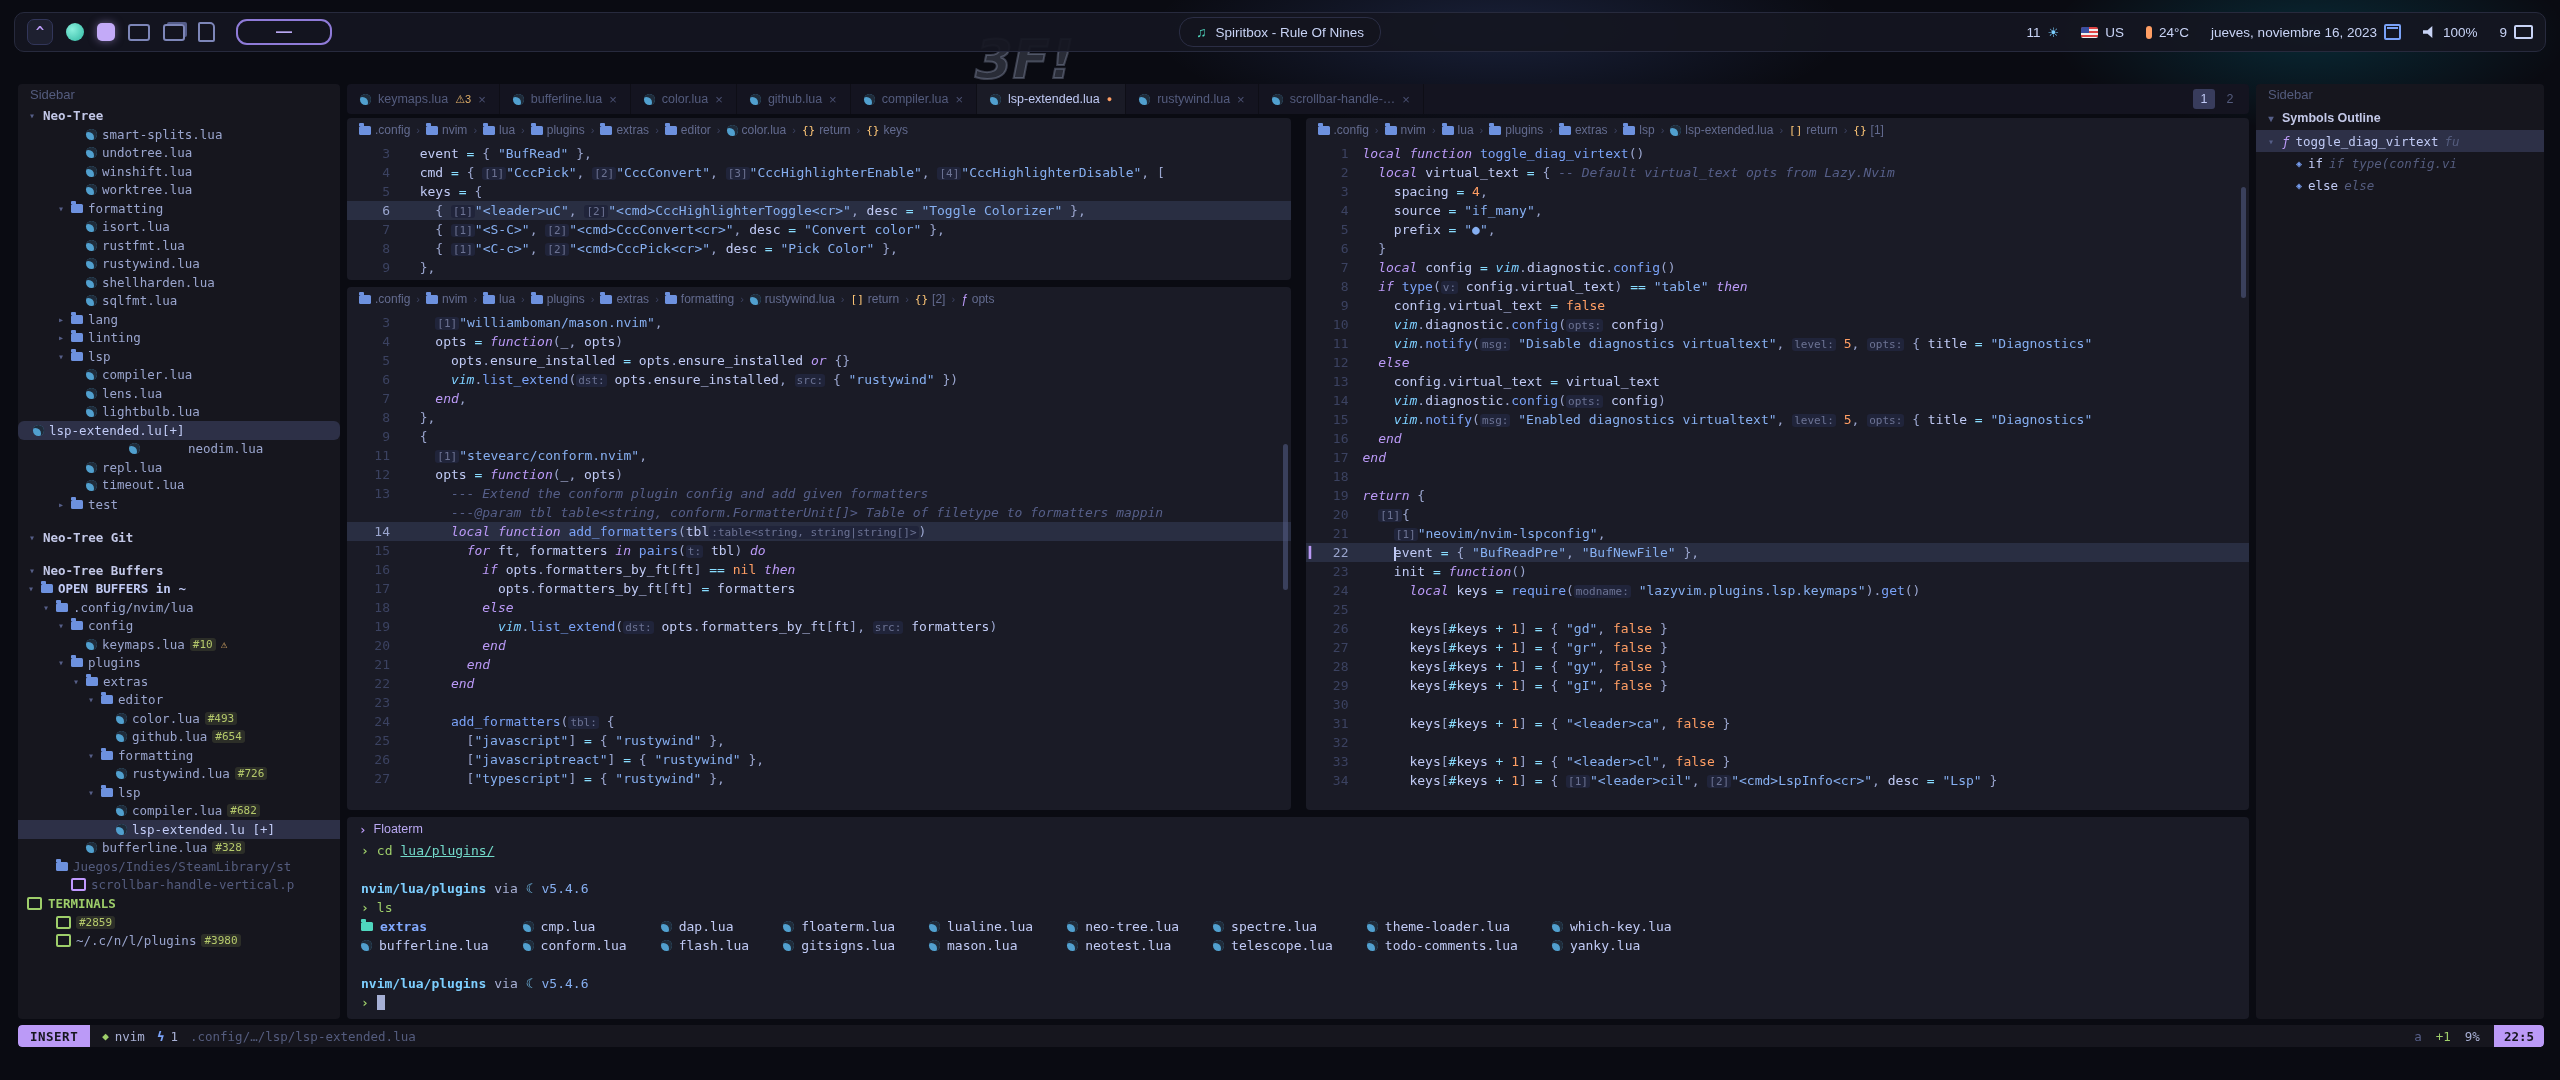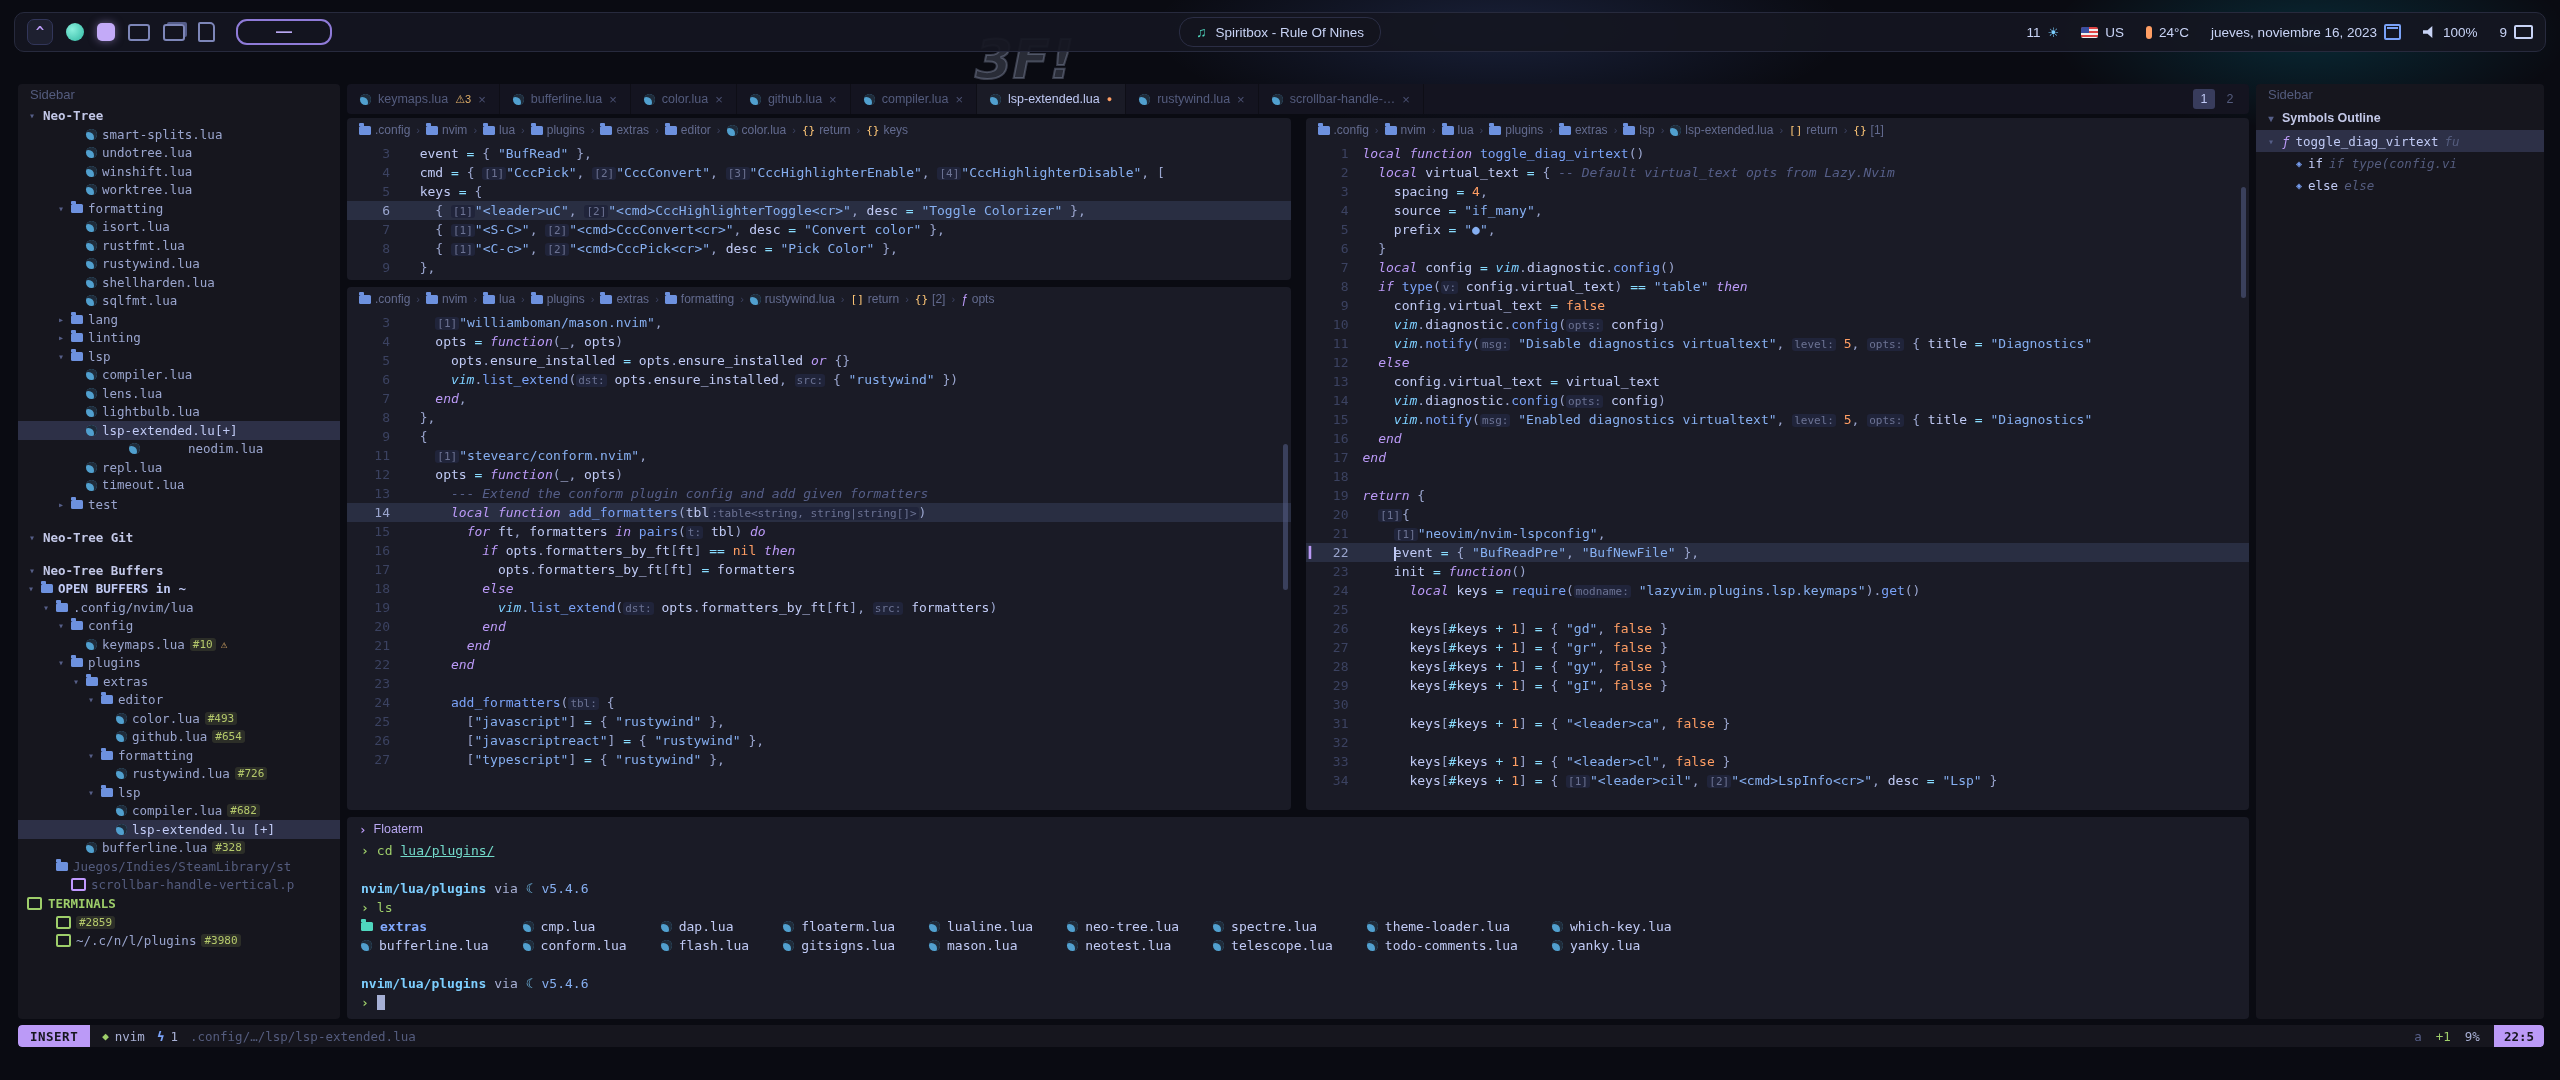--- a/index.html
+++ b/index.html
@@ -276,21 +276,21 @@
             <div class="tree-row" style="padding-left: 53px;">
               <span class="chev"></span>
               <span class="ticon lua-ico"></span>
               <span class="tlabel">lens.lua</span>
             </div>
             <div class="tree-row" style="padding-left: 53px;">
               <span class="chev"></span>
               <span class="ticon lua-ico"></span>
               <span class="tlabel">lightbulb.lua</span>
             </div>
-            <div class="tree-row sel" style="padding-left: 53px;">
+            <div class="tree-row sel" style=" border-radius: 6px;">
               <span class="chev"></span>
               <span class="ticon lua-ico"></span>
               <span class="tlabel">lsp-extended.lu[+]</span>
             </div>
             <div class="tree-row" style="padding-left: 53px; gap: 48px;">
               <span class="chev"></span>
               <span class="ticon lua-ico"></span>
               <span class="tlabel">neodim.lua</span>
             </div>
             <div class="tree-row" style="padding-left: 53px;">
@@ -660,20 +660,25 @@
                   </div>
                   <div class="cline">
                     <span class="sign"></span>
                     <span class="lnum">12</span>
                     <span class="ltxt"><span class="tk-d">    </span><span class="tk-w">opts</span><span class="tk-o"> = </span><span class="tk-k">function</span><span class="tk-d">(</span><span class="tk-w">_</span><span class="tk-d">, </span><span class="tk-w">opts</span><span class="tk-d">)</span></span>
                   </div>
                   <div class="cline">
                     <span class="sign"></span>
                     <span class="lnum">13</span>
                     <span class="ltxt"><span class="tk-c">      --- Extend the conform plugin config and add given formatters</span></span>
+                  </div>
+                  <div class="cline">
+                    <span class="sign"></span>
+                    <span class="lnum"></span>
+                    <span class="ltxt"><span class="tk-c">      ---@param tbl table&lt;string, conform.FormatterUnit[]&gt; Table of filetype to formatters mappin</span></span>
                   </div>
                   <div class="cline cur">
                     <span class="sign"></span>
                     <span class="lnum">14</span>
                     <span class="ltxt"><span class="tk-d">      </span><span class="tk-k">local function </span><span class="tk-f">add_formatters</span><span class="tk-d">(</span><span class="tk-w">tbl</span><span class="tk-h">:table&lt;string, string|string[]&gt;</span><span class="tk-d">)</span></span>
                   </div>
                   <div class="cline">
                     <span class="sign"></span>
                     <span class="lnum">15</span>
                     <span class="ltxt"><span class="tk-d">        </span><span class="tk-k">for </span><span class="tk-w">ft</span><span class="tk-d">, </span><span class="tk-w">formatters</span><span class="tk-k"> in </span><span class="tk-f">pairs</span><span class="tk-d">(</span><span class="tk-h">t:</span><span class="tk-d"> </span><span class="tk-w">tbl</span><span class="tk-d">) </span><span class="tk-k">do</span></span>

